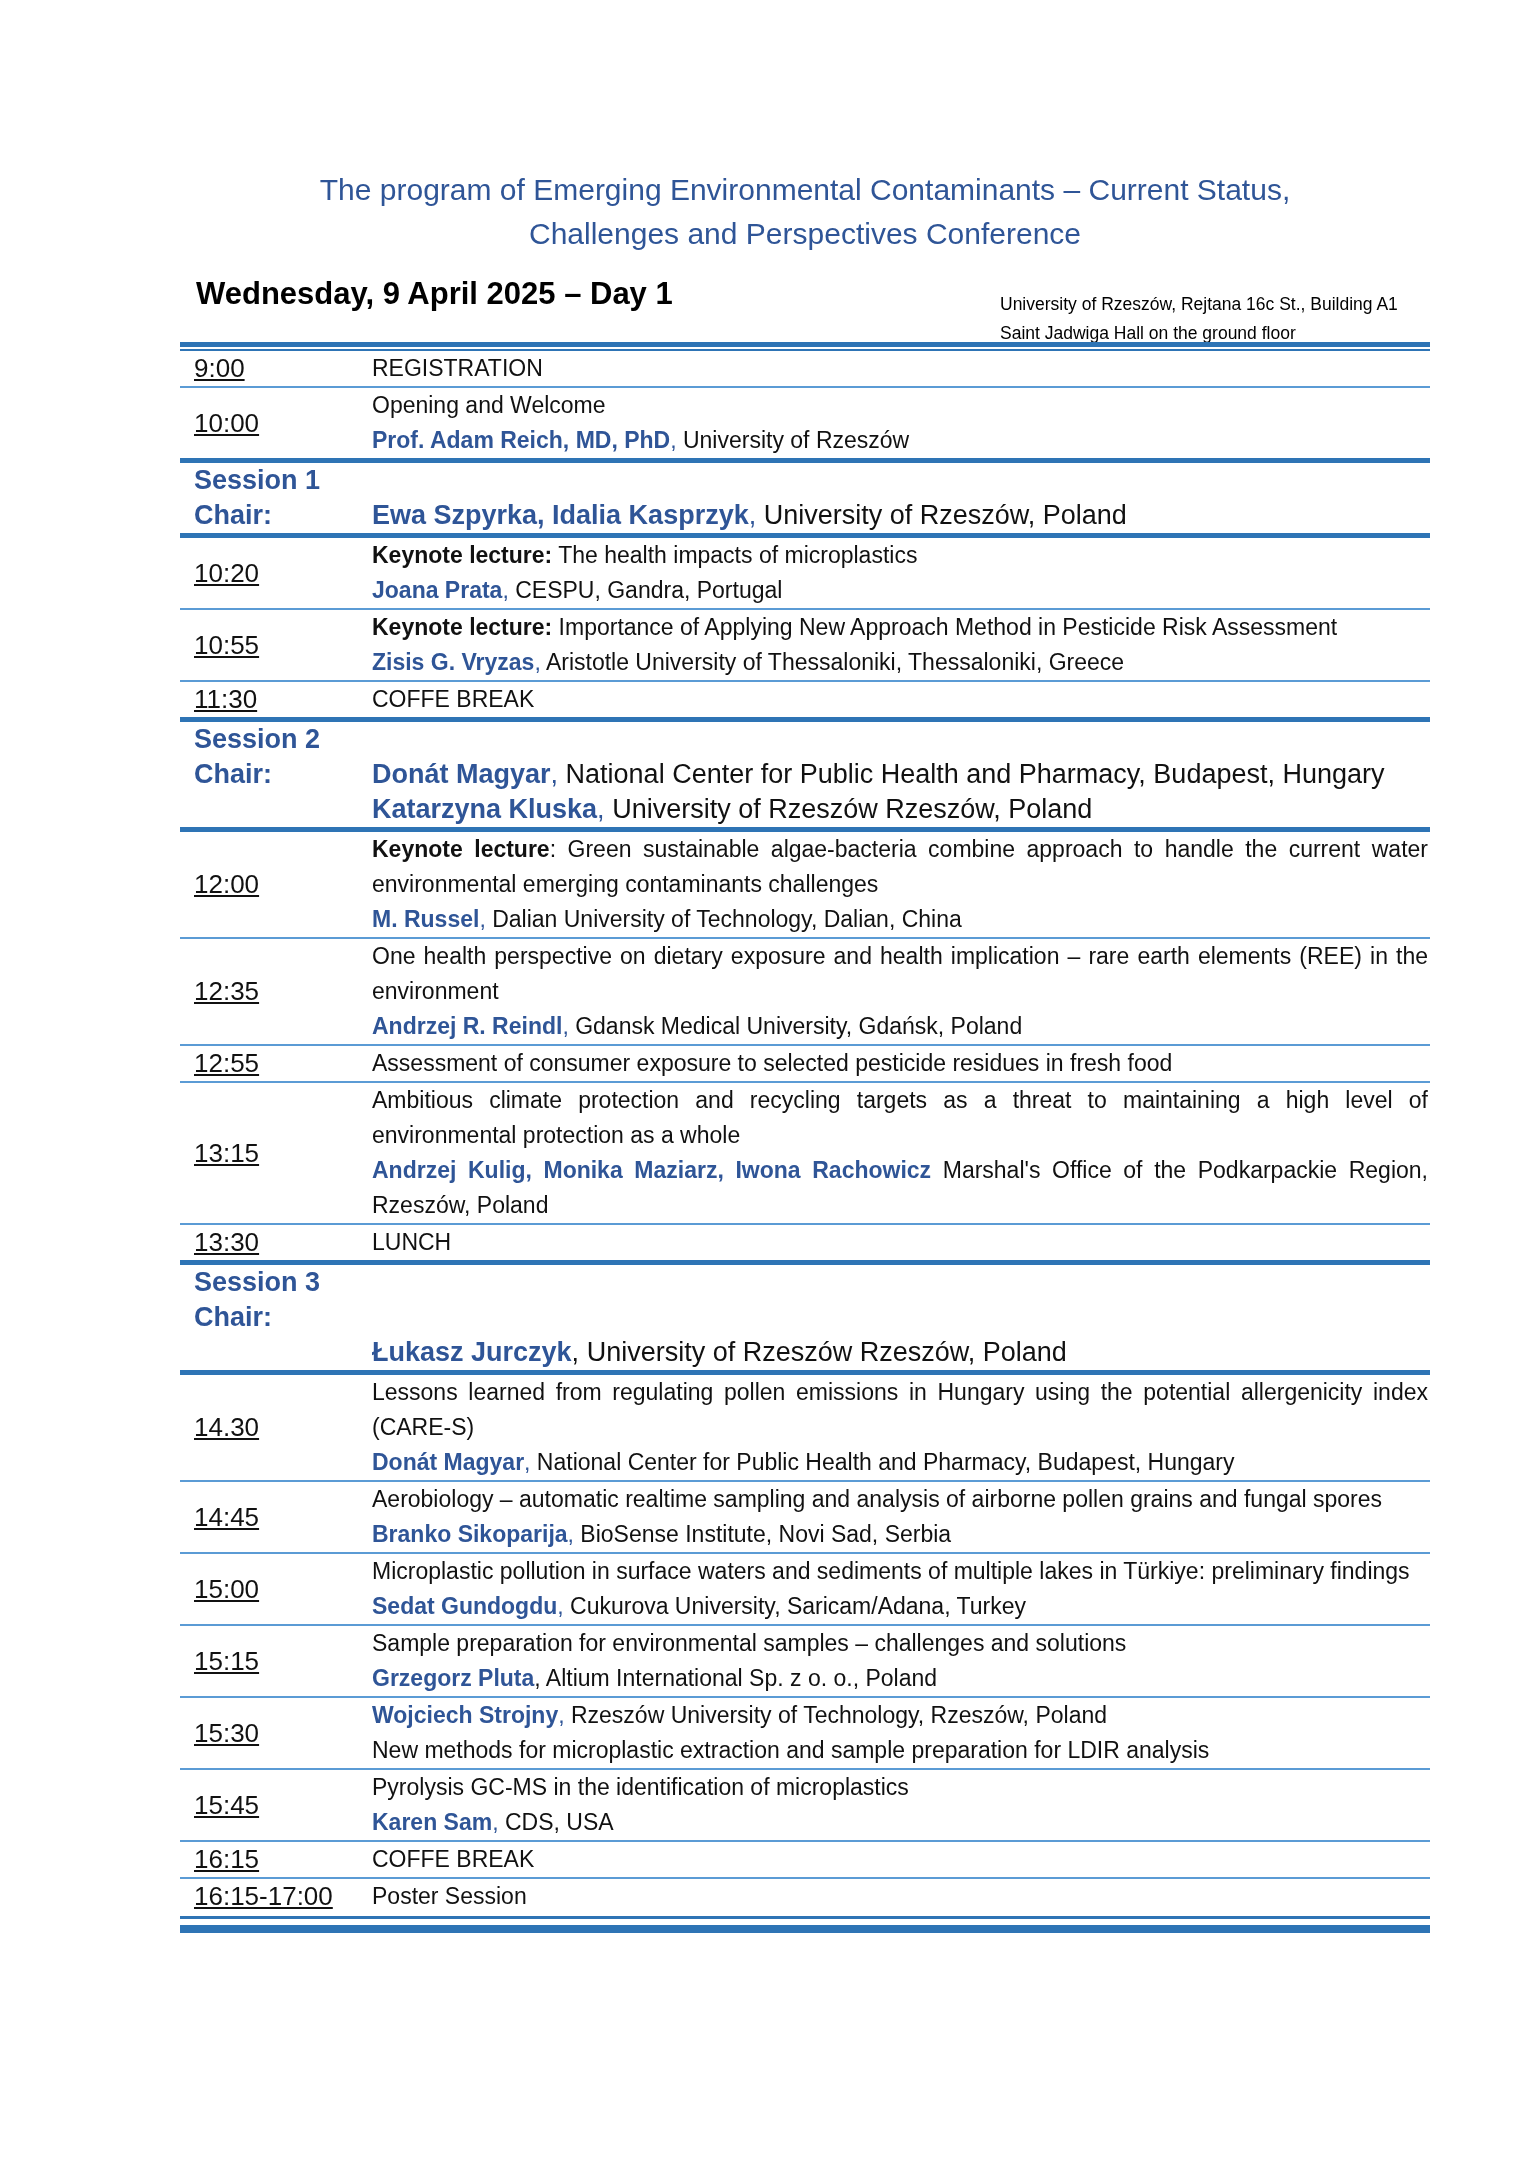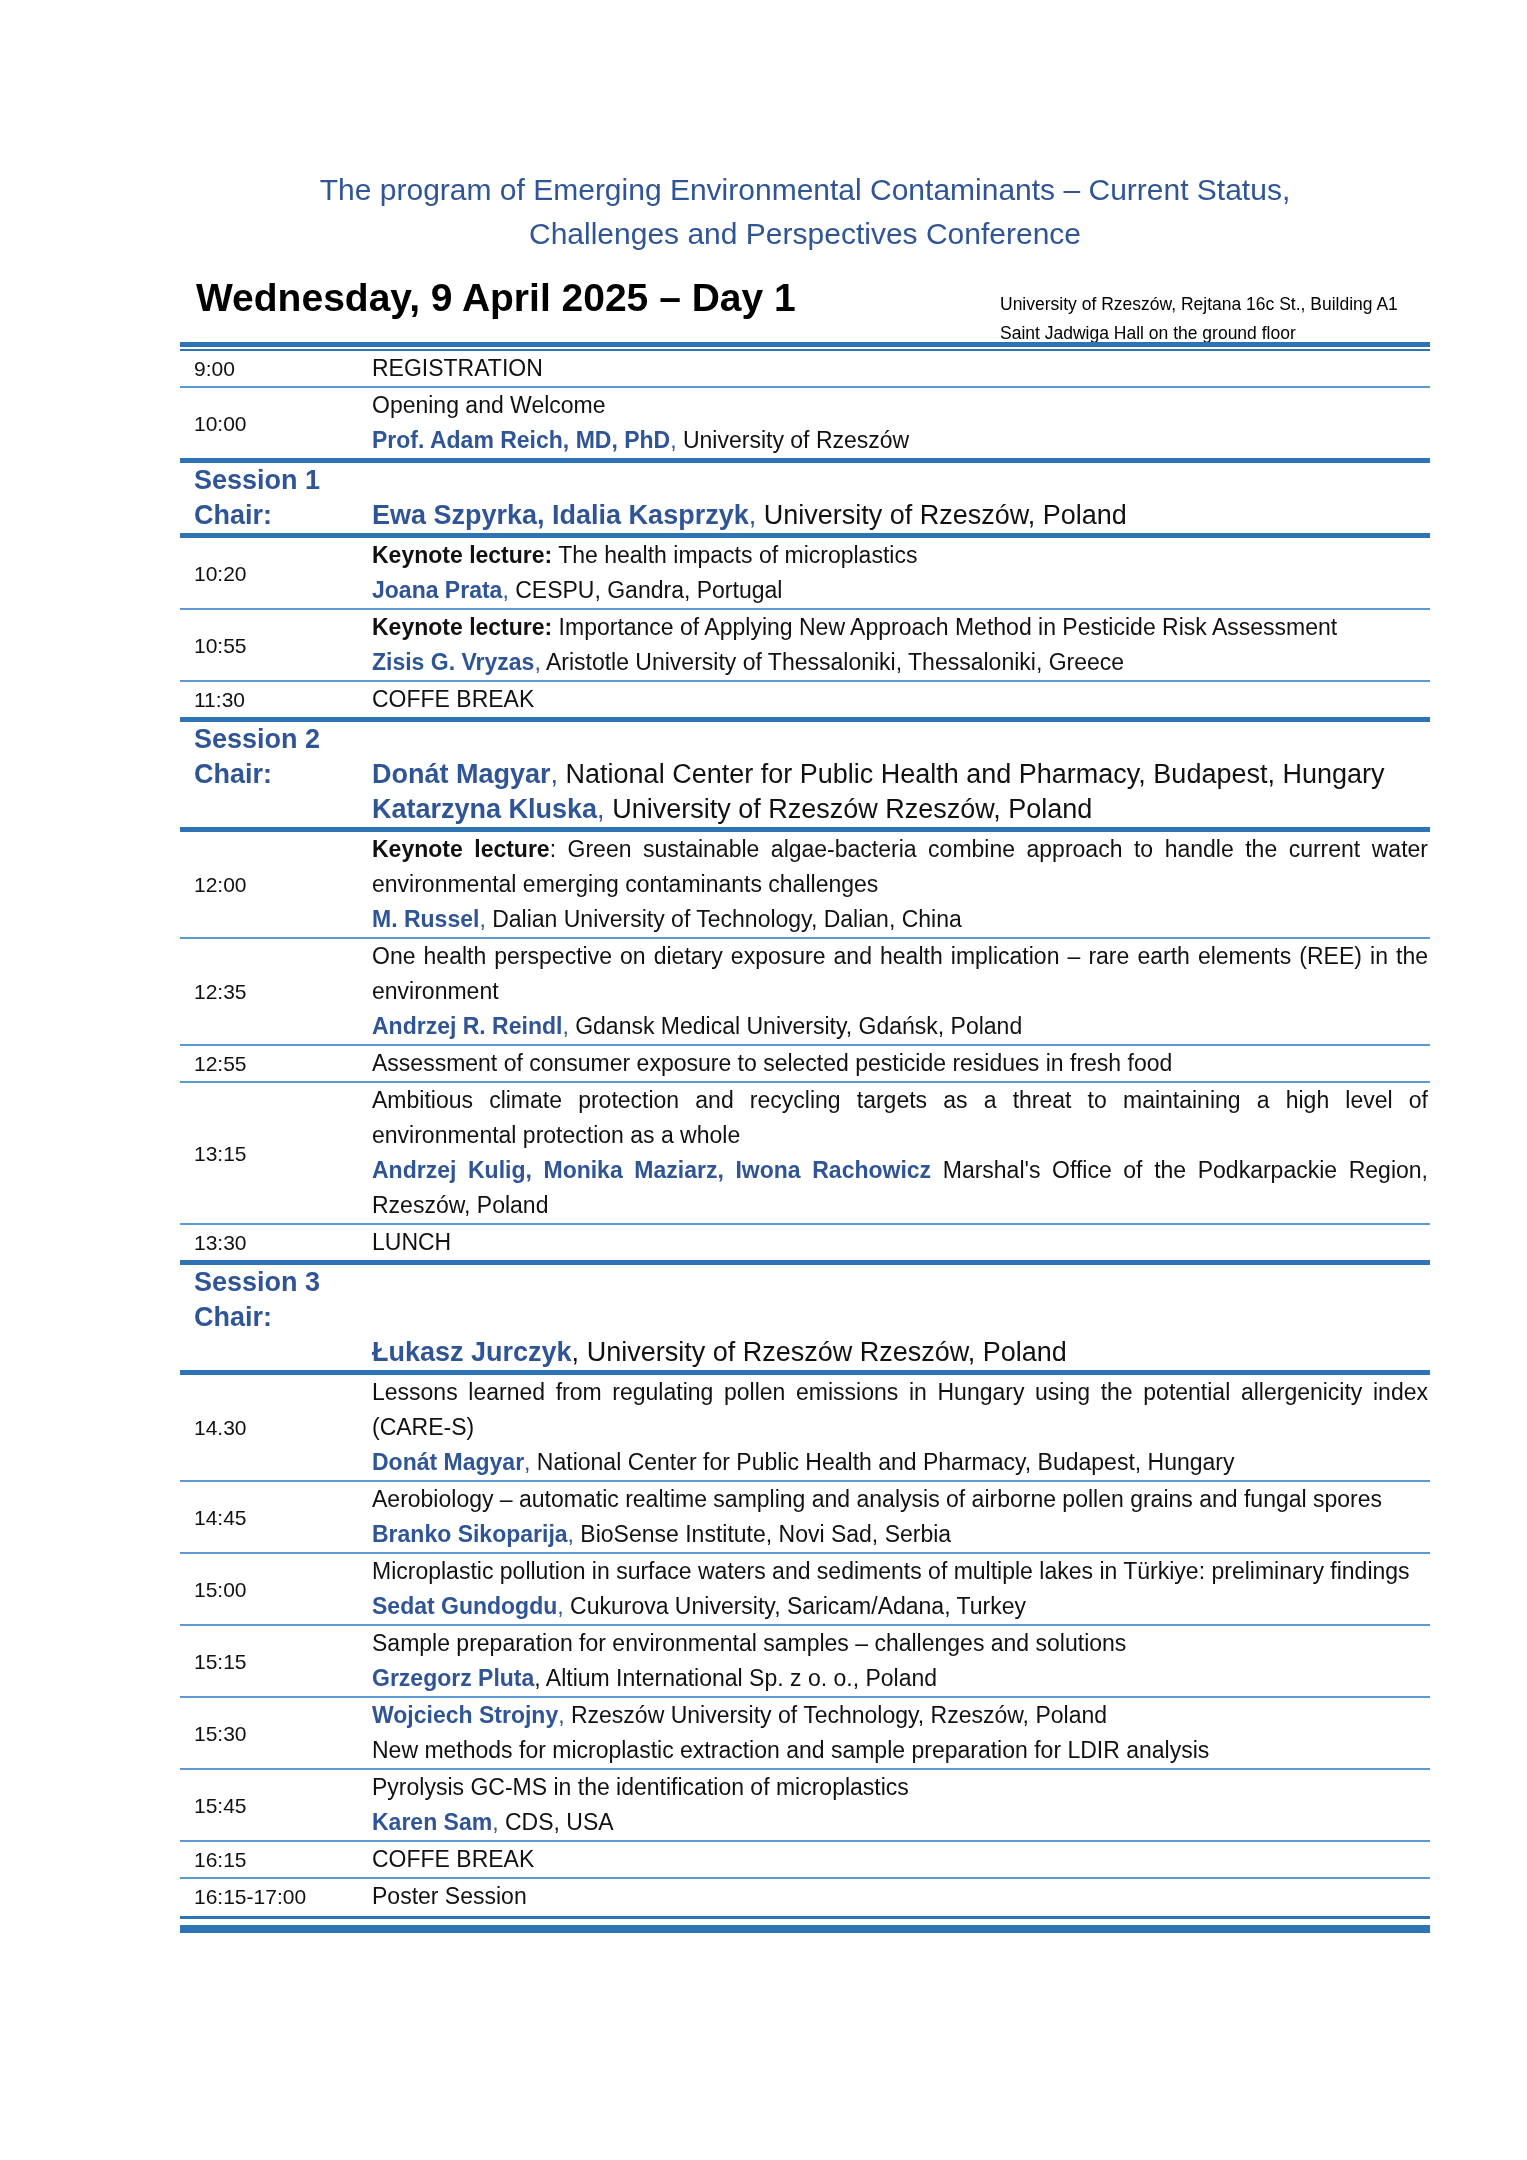--- a/index.html
+++ b/index.html
@@ -7,36 +7,36 @@
       width: 1527px; height: 2160px; position: relative; overflow: hidden;
       font-family: "Liberation Sans", sans-serif; color: #111;
     }
     .title {
       position: absolute; left: 180px; width: 1250px; top: 168px;
       text-align: center; color: #2f5597; font-weight: normal;
       font-size: 30px; line-height: 44px;
     }
     .day-heading {
       position: absolute; left: 196px; top: 276px;
-      font-weight: bold; font-size: 39px; color: #000;
+      font-weight: bold; font-size: 31px; color: #000;
     }
     .venue {
       position: absolute; left: 1000px; top: 290px;
       font-size: 17.5px; line-height: 29px; color: #000;
     }
     .table {
       position: absolute; left: 180px; top: 342px; width: 1250px;
     }
     .rule-double-top { border-top: 5px solid #2e74b5; height: 2px; border-bottom: 2px solid #2e74b5; }
     .rule-thin { border-top: 2px solid #5b9bd5; }
     .rule-thick { border-top: 5px solid #2e74b5; }
     .rule-end { height: 4px; border-top: 3px solid #2e74b5; margin-top: 2px; }
     .rule-end2 { border-top: 8px solid #2e74b5; margin-top: 2px; }
     .row { display: flex; align-items: center; font-size: 23px; line-height: 35px; }
-    .row .time { width: 178px; padding-left: 14px; flex: none; font-size: 21px; }
+    .row .time { width: 178px; padding-left: 14px; flex: none; font-size: 26px; text-decoration: underline; }
     .row .content { flex: 1; padding-right: 2px; text-align: justify; }
     .line { display: block; }
     .speaker { color: #2f5597; font-weight: bold; }
     .sep { color: #2f5597; }
     .kw { font-weight: bold; }
     .session-row { font-size: 27px; line-height: 35px; display: flex; }
     .session-row .label { width: 178px; padding-left: 14px; flex: none; color: #2f5597; font-weight: bold; }
     .session-row .content { flex: 1; }
   </style>
 </head>

